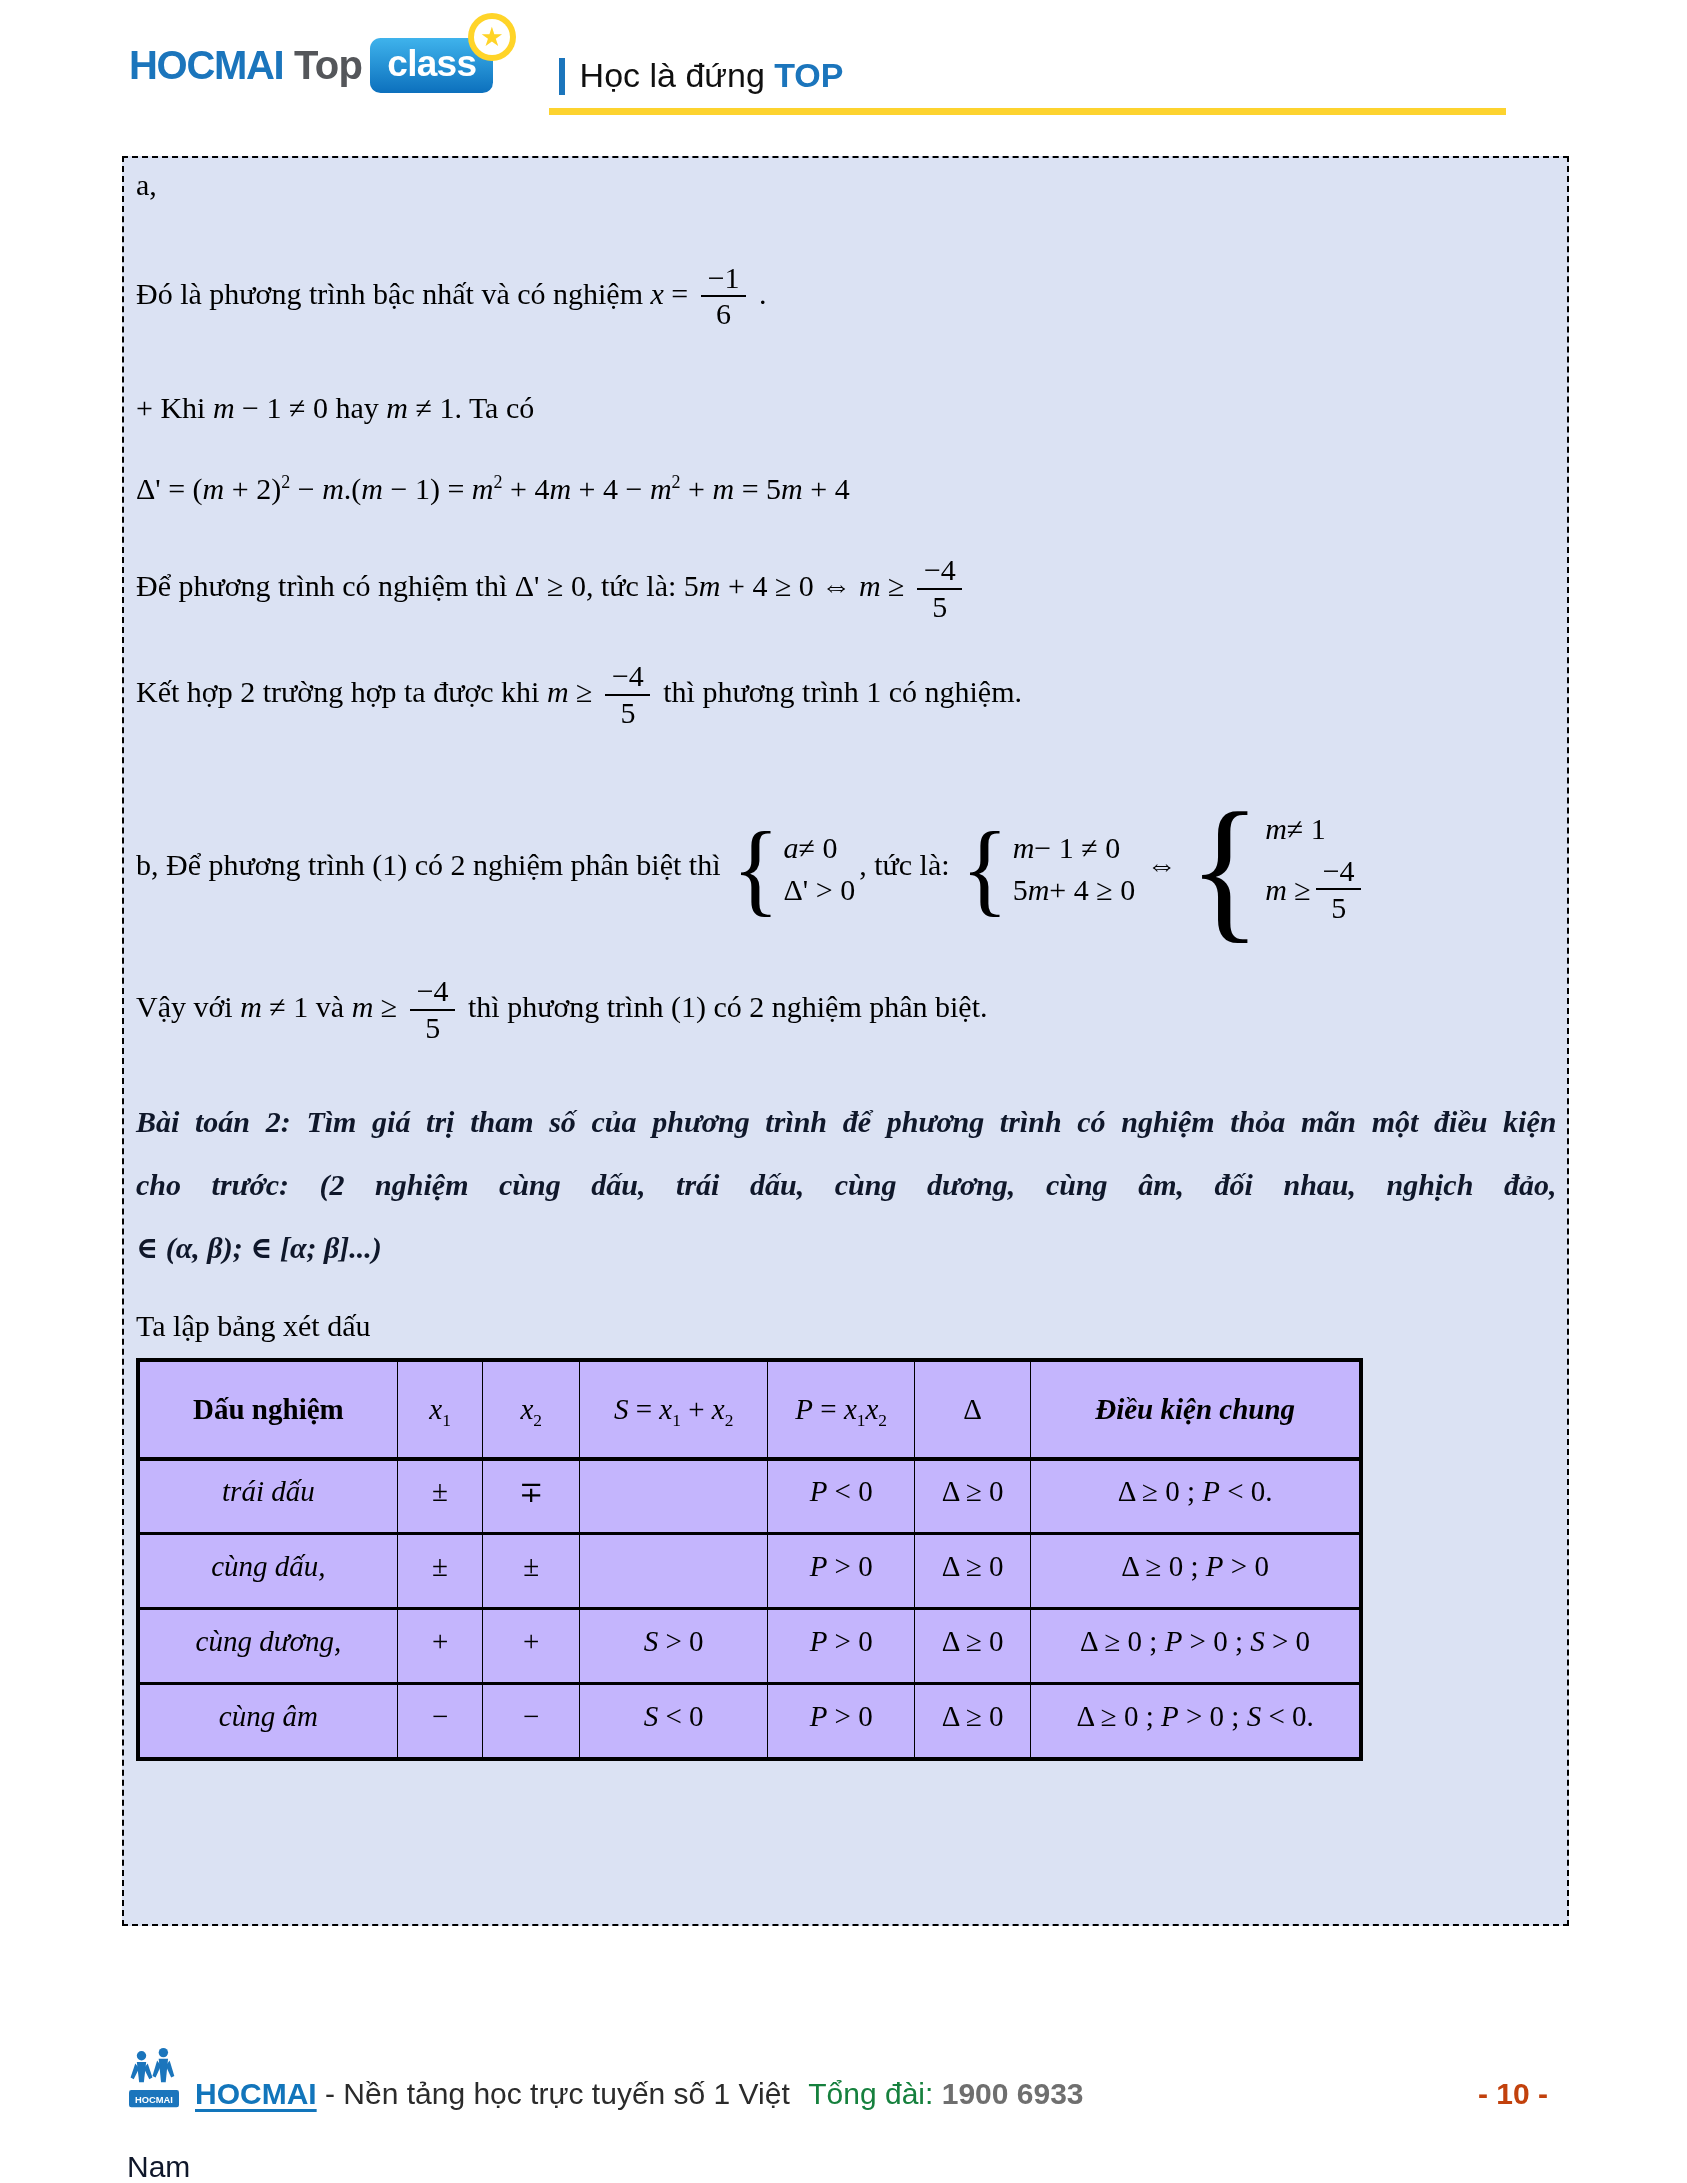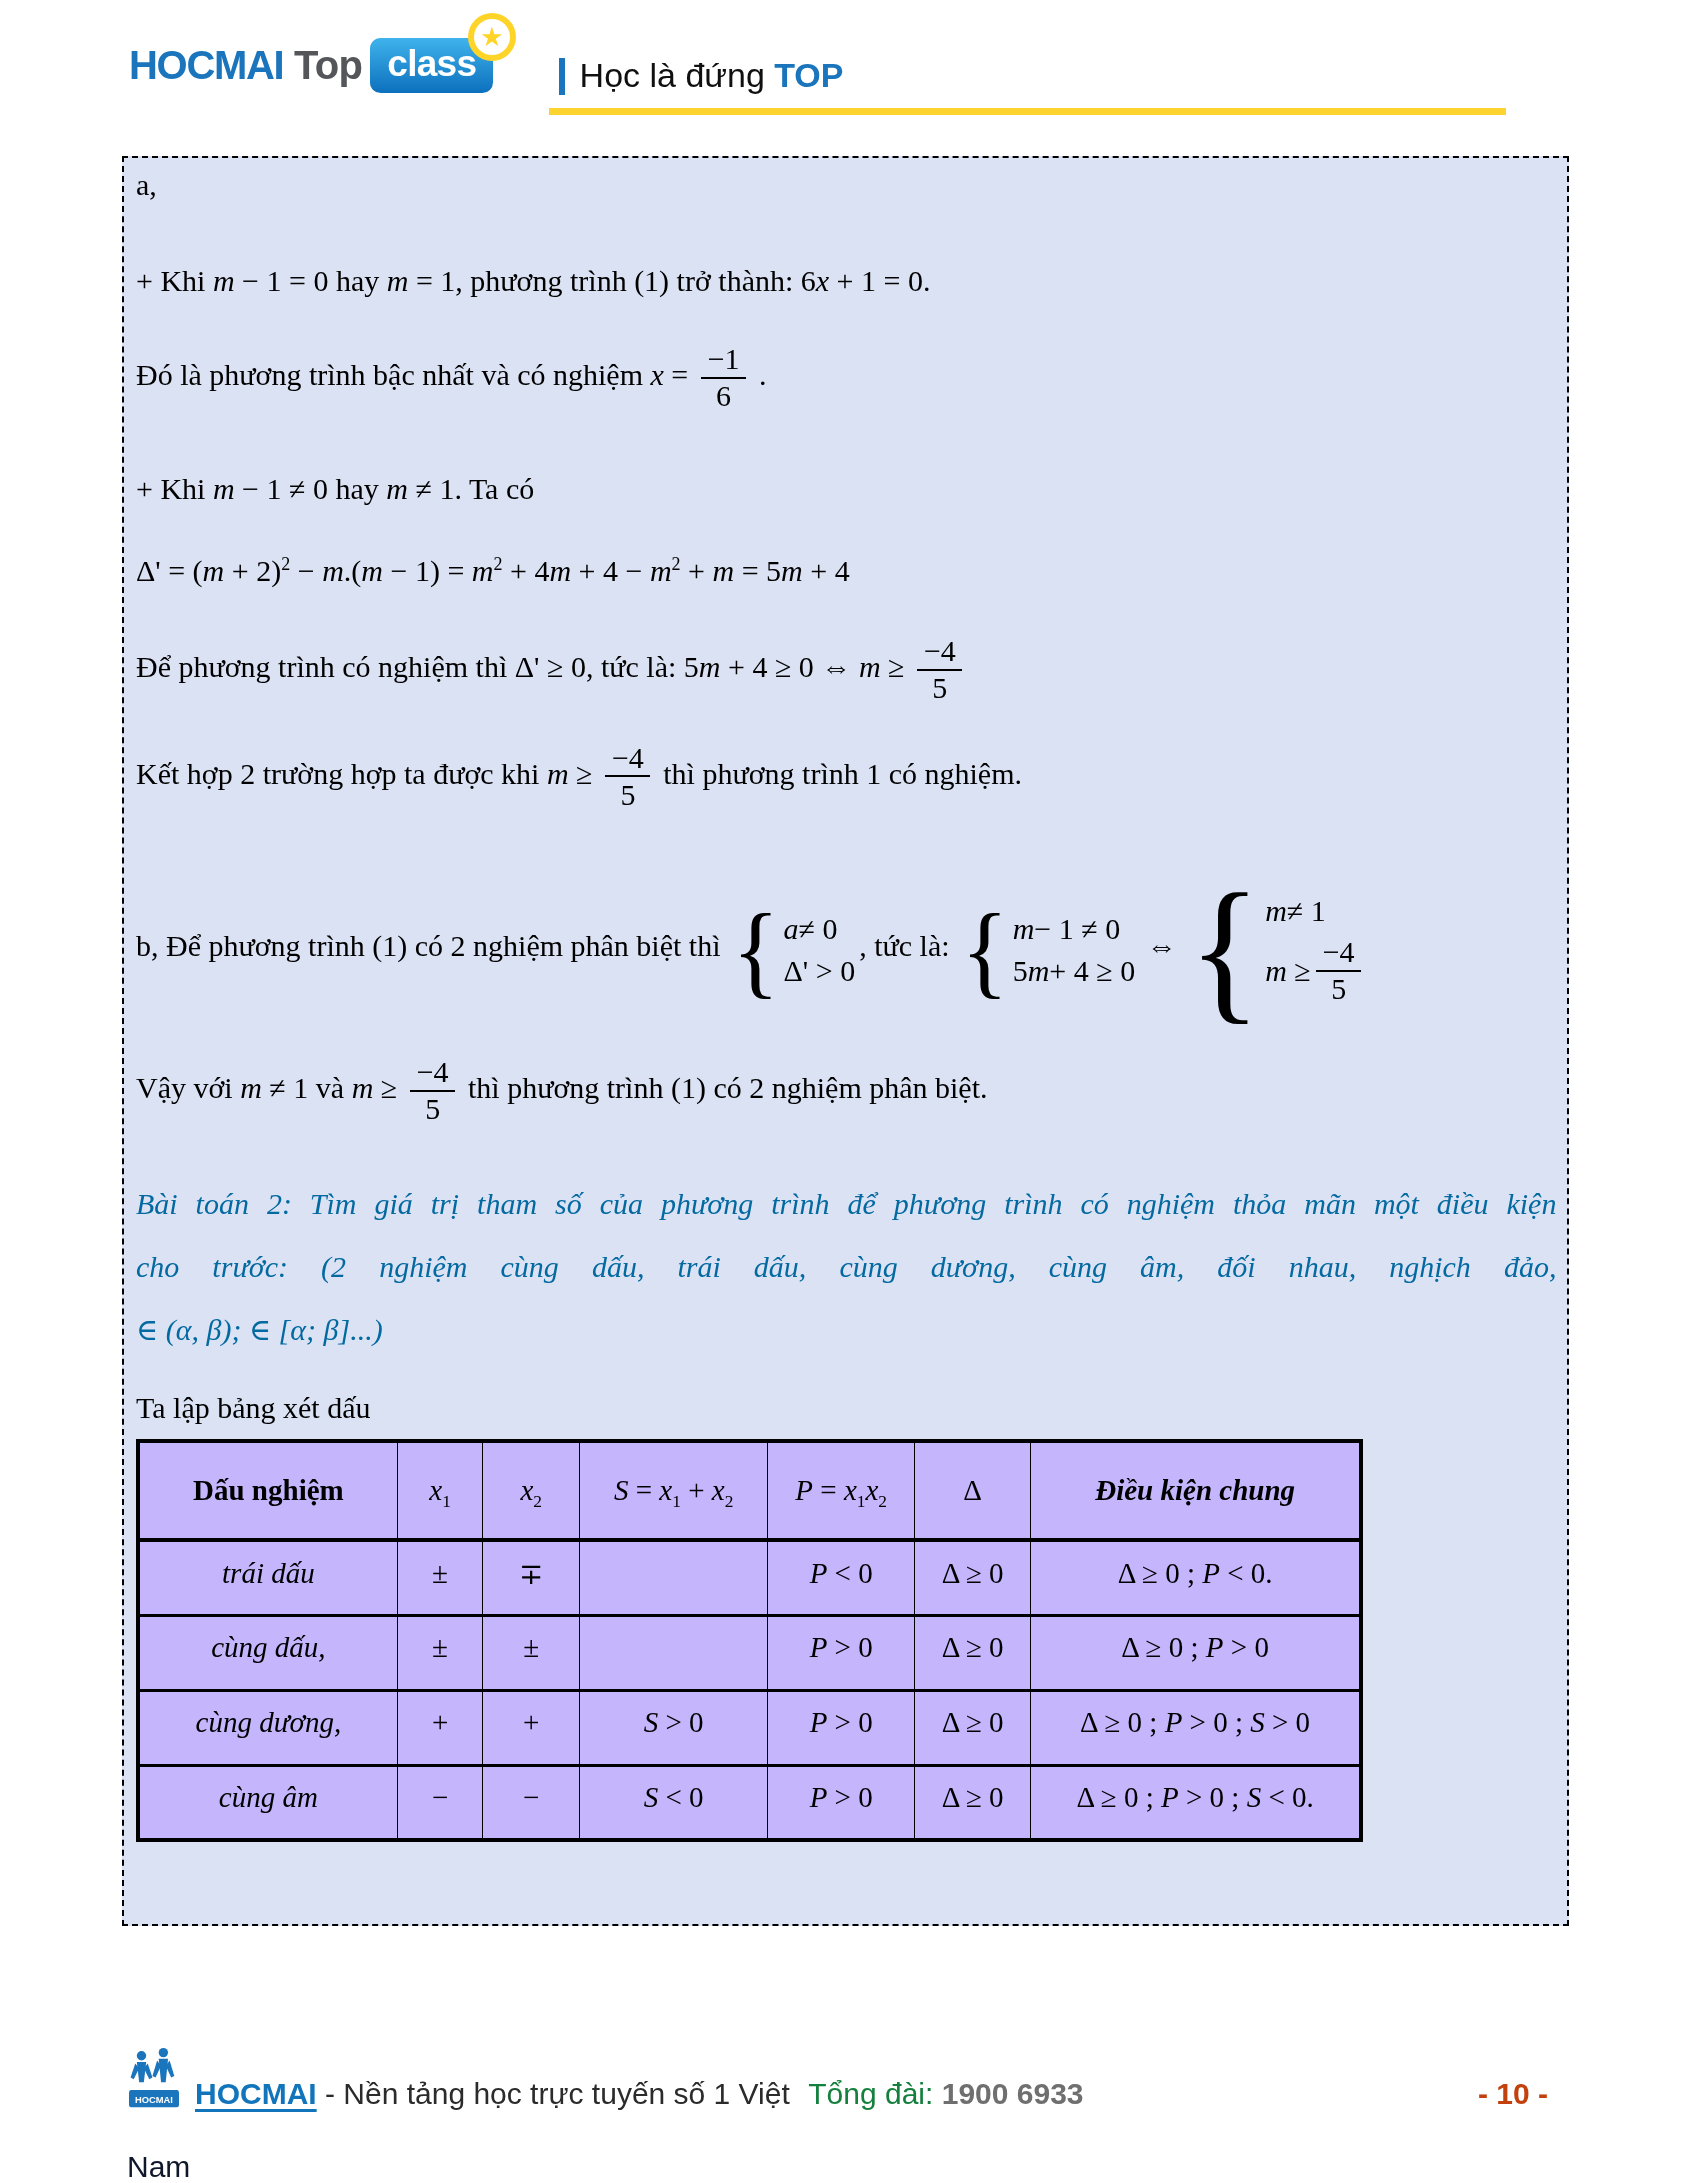--- a/index.html
+++ b/index.html
@@ -41,21 +41,21 @@
   .sg-sub { font-size:0.6em; vertical-align:sub; line-height:0; }
   .frac { display:inline-flex; flex-direction:column; vertical-align:middle; text-align:center;
           line-height:1.08; margin:0 5.3px; }
   .frac .fnum { border-bottom:2px solid #000; padding:0 6.6px 1.3px; }
   .frac .fden { padding-top:1.3px; }
   .cases { display:inline-flex; align-items:center; vertical-align:middle; margin:0 4px; }
   .brace { font-size:99px; font-weight:400; line-height:0.85; transform:scaleY(1.05); }
   .brace-lg { font-size:152px; }
   .cases-rows { display:inline-flex; flex-direction:column; align-items:flex-start; gap:9.3px; margin-left:4px; }
   .cases-row { display:inline-flex; align-items:center; line-height:1.1; }
-  .red-head { color:#0369a1; font-weight:normal; font-style:italic; font-size:30px; line-height:1.3; }
+  .red-head { color:#0f172a; font-weight:bold; font-style:italic; font-size:30px; line-height:1.3; }
   .stretch { text-align:justify; text-align-last:justify; }
   .mb-r{margin-bottom:24px} .mb-r2{margin-bottom:40px} .mb-s{margin-bottom:13.2px}
 
   
   table.sign { border-collapse:collapse; width:1227px; table-layout:fixed; background:#c4b5fd;
                border:4px solid #000; font-size:29px; }
   table.sign th, table.sign td { border-left:1.3px solid #000; border-right:1.3px solid #000;
                border-top:3.3px solid #000; border-bottom:3.3px solid #000; text-align:center; }
   table.sign th { height:99px; vertical-align:middle; border-bottom:4.6px solid #000; font-weight:normal; }
   table.sign td { height:75px; vertical-align:top; padding-top:14.6px; }
@@ -92,21 +92,20 @@
     <span class="slogan-bar"></span>
     <span class="slogan-text">Học là đứng</span>
     <span class="slogan-top">TOP</span>
   </div>
   <div class="yellow-rule"></div>
 
   <div class="content-box">
 
     <p class="para mb-a"><span>a,</span></p>
 
-    <p class="para mb-b"><span>+ Khi </span><span class="sg-i">m</span><span> − 1 = 0 hay </span><span class="sg-i">m</span><span> = 1, phương trình (1) trở thành: 6</span><span class="sg-i">x</span><span> + 1 = 0.</span></p>
 
     <p class="para mb-c"><span><span>Đó là phương trình bậc nhất và có nghiệm </span><span class="sg-i">x</span><span> = </span></span><span class="frac">
           <span class="fnum">−1</span>
           <span class="fden">6</span>
         </span><span><span> .</span></span></p>
 
     <p class="para mb-d"><span>+ Khi </span><span class="sg-i">m</span><span> − 1 ≠ 0  hay </span><span class="sg-i">m</span><span> ≠ 1. Ta có</span></p>
 
     <p class="para mb-e"><span>Δ' = (</span><span class="sg-i">m</span><span> + 2)</span><span class="sg-sup">2</span><span> − </span><span class="sg-i">m</span><span>.(</span><span class="sg-i">m</span><span> − 1) = </span><span class="sg-i">m</span><span class="sg-sup">2</span><span> + 4</span><span class="sg-i">m</span><span> + 4 − </span><span class="sg-i">m</span><span class="sg-sup">2</span><span> + </span><span class="sg-i">m</span><span> = 5</span><span class="sg-i">m</span><span> + 4</span></p>
 

